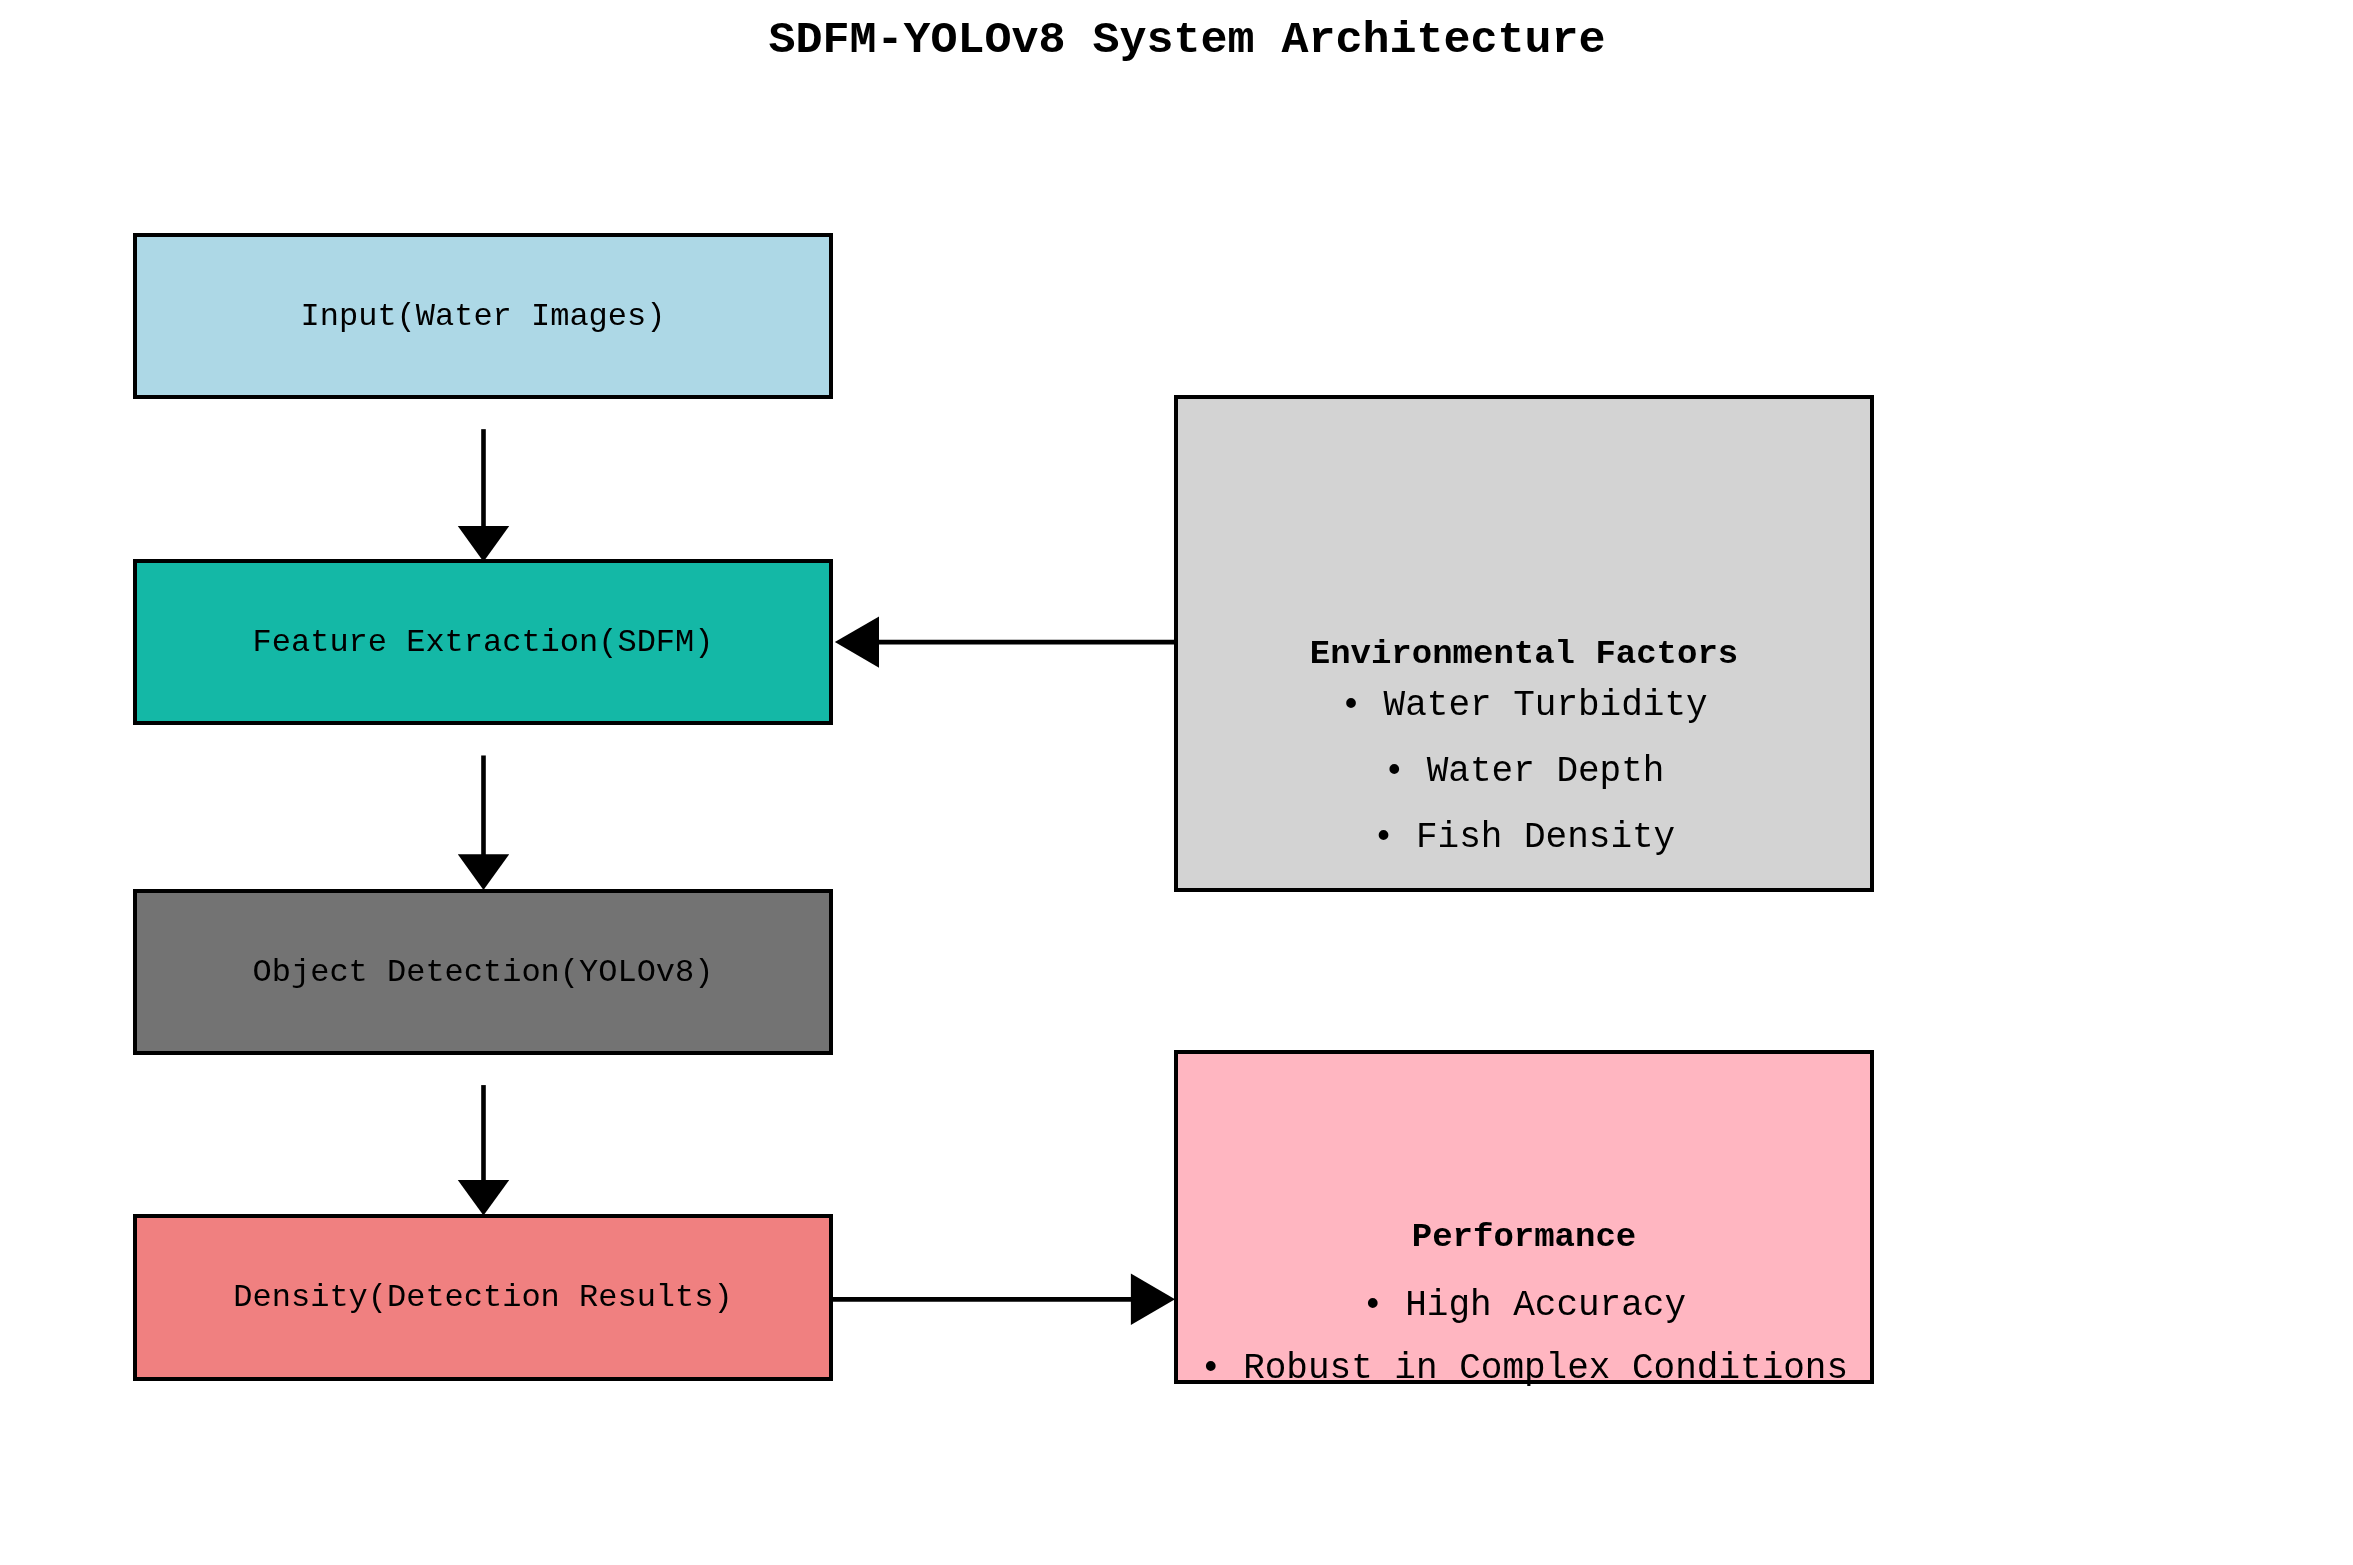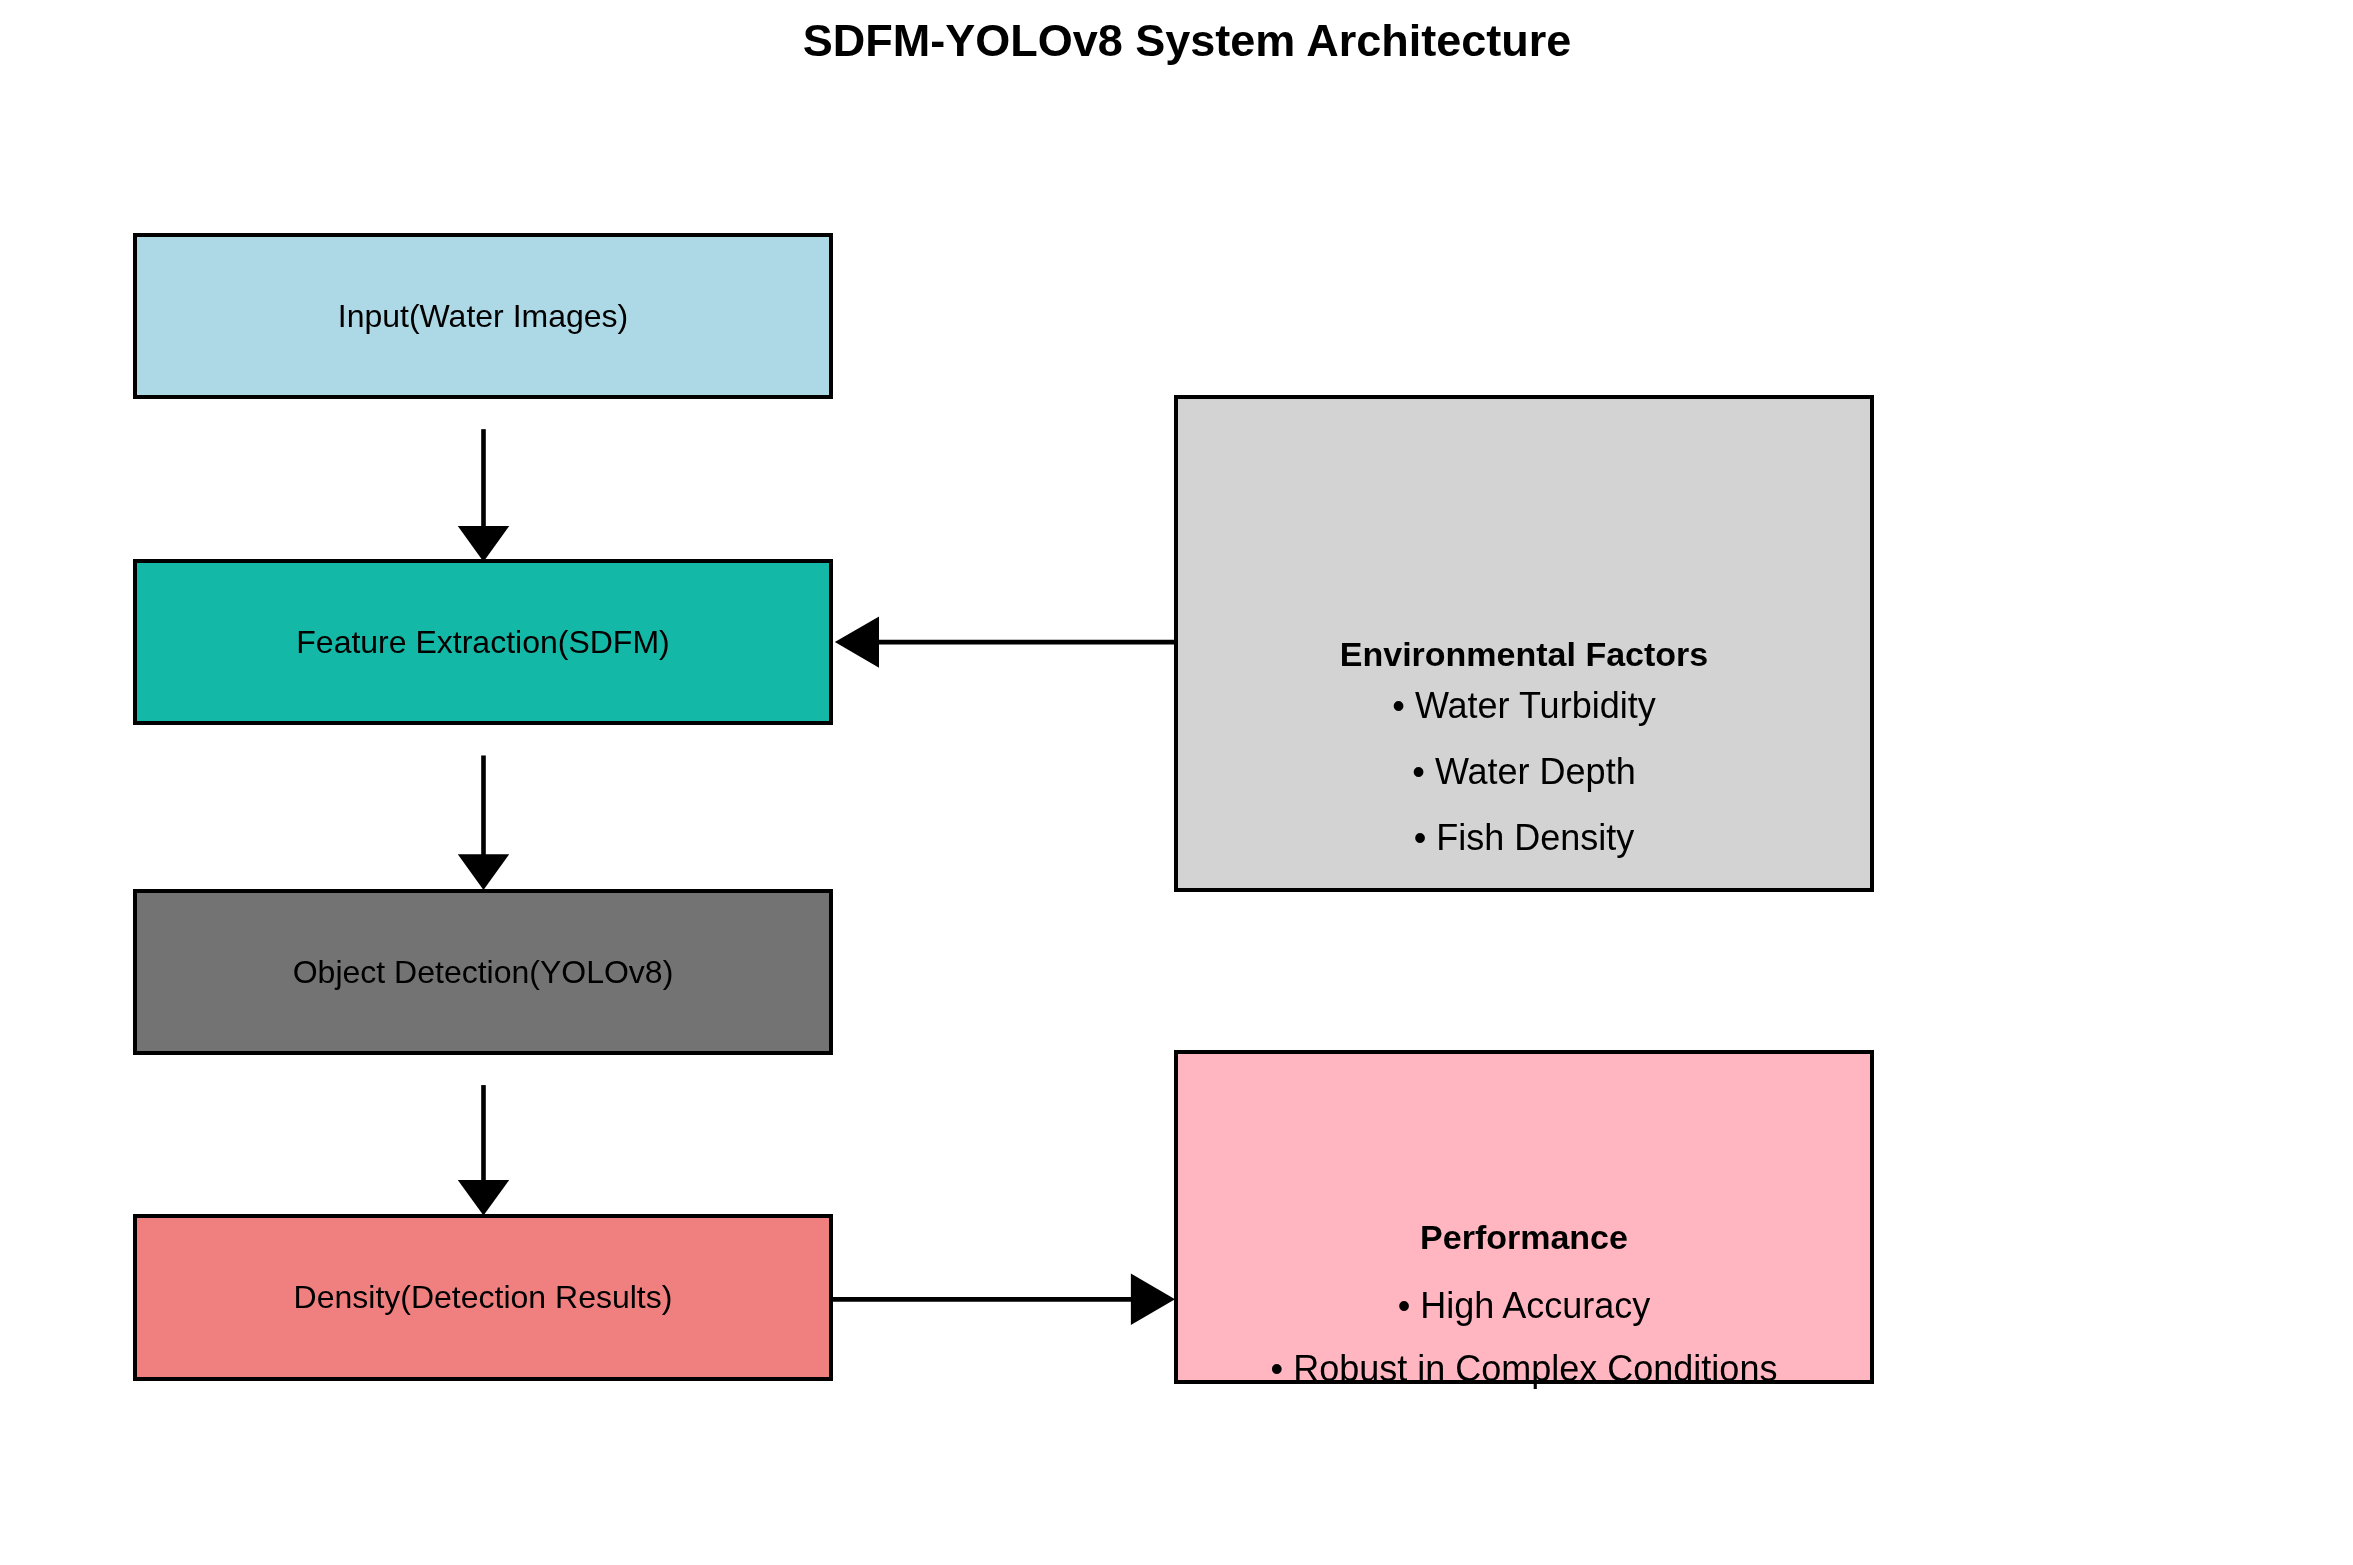--- a/index.html
+++ b/index.html
@@ -1,20 +1,20 @@
 <!DOCTYPE html>
 <html style="font-size:10.5px"><head>
 <meta charset="utf-8">
 <style>
   html,body{margin:0;padding:0;background:#ffffff;}
   .canvas{
     position:relative;
     width:2354px;height:1565px;
     background:#ffffff;
-    font-family:Liberation Sans, sans-serif;
+    font-family:Liberation Mono, monospace;
     color:#000;
     overflow:hidden;
   }
   .title{
     position:absolute;
     left:0;top:14.5px;width:2374px;
     text-align:center;
     font-size:45px;
     font-weight:bold;
     letter-spacing:0px;

